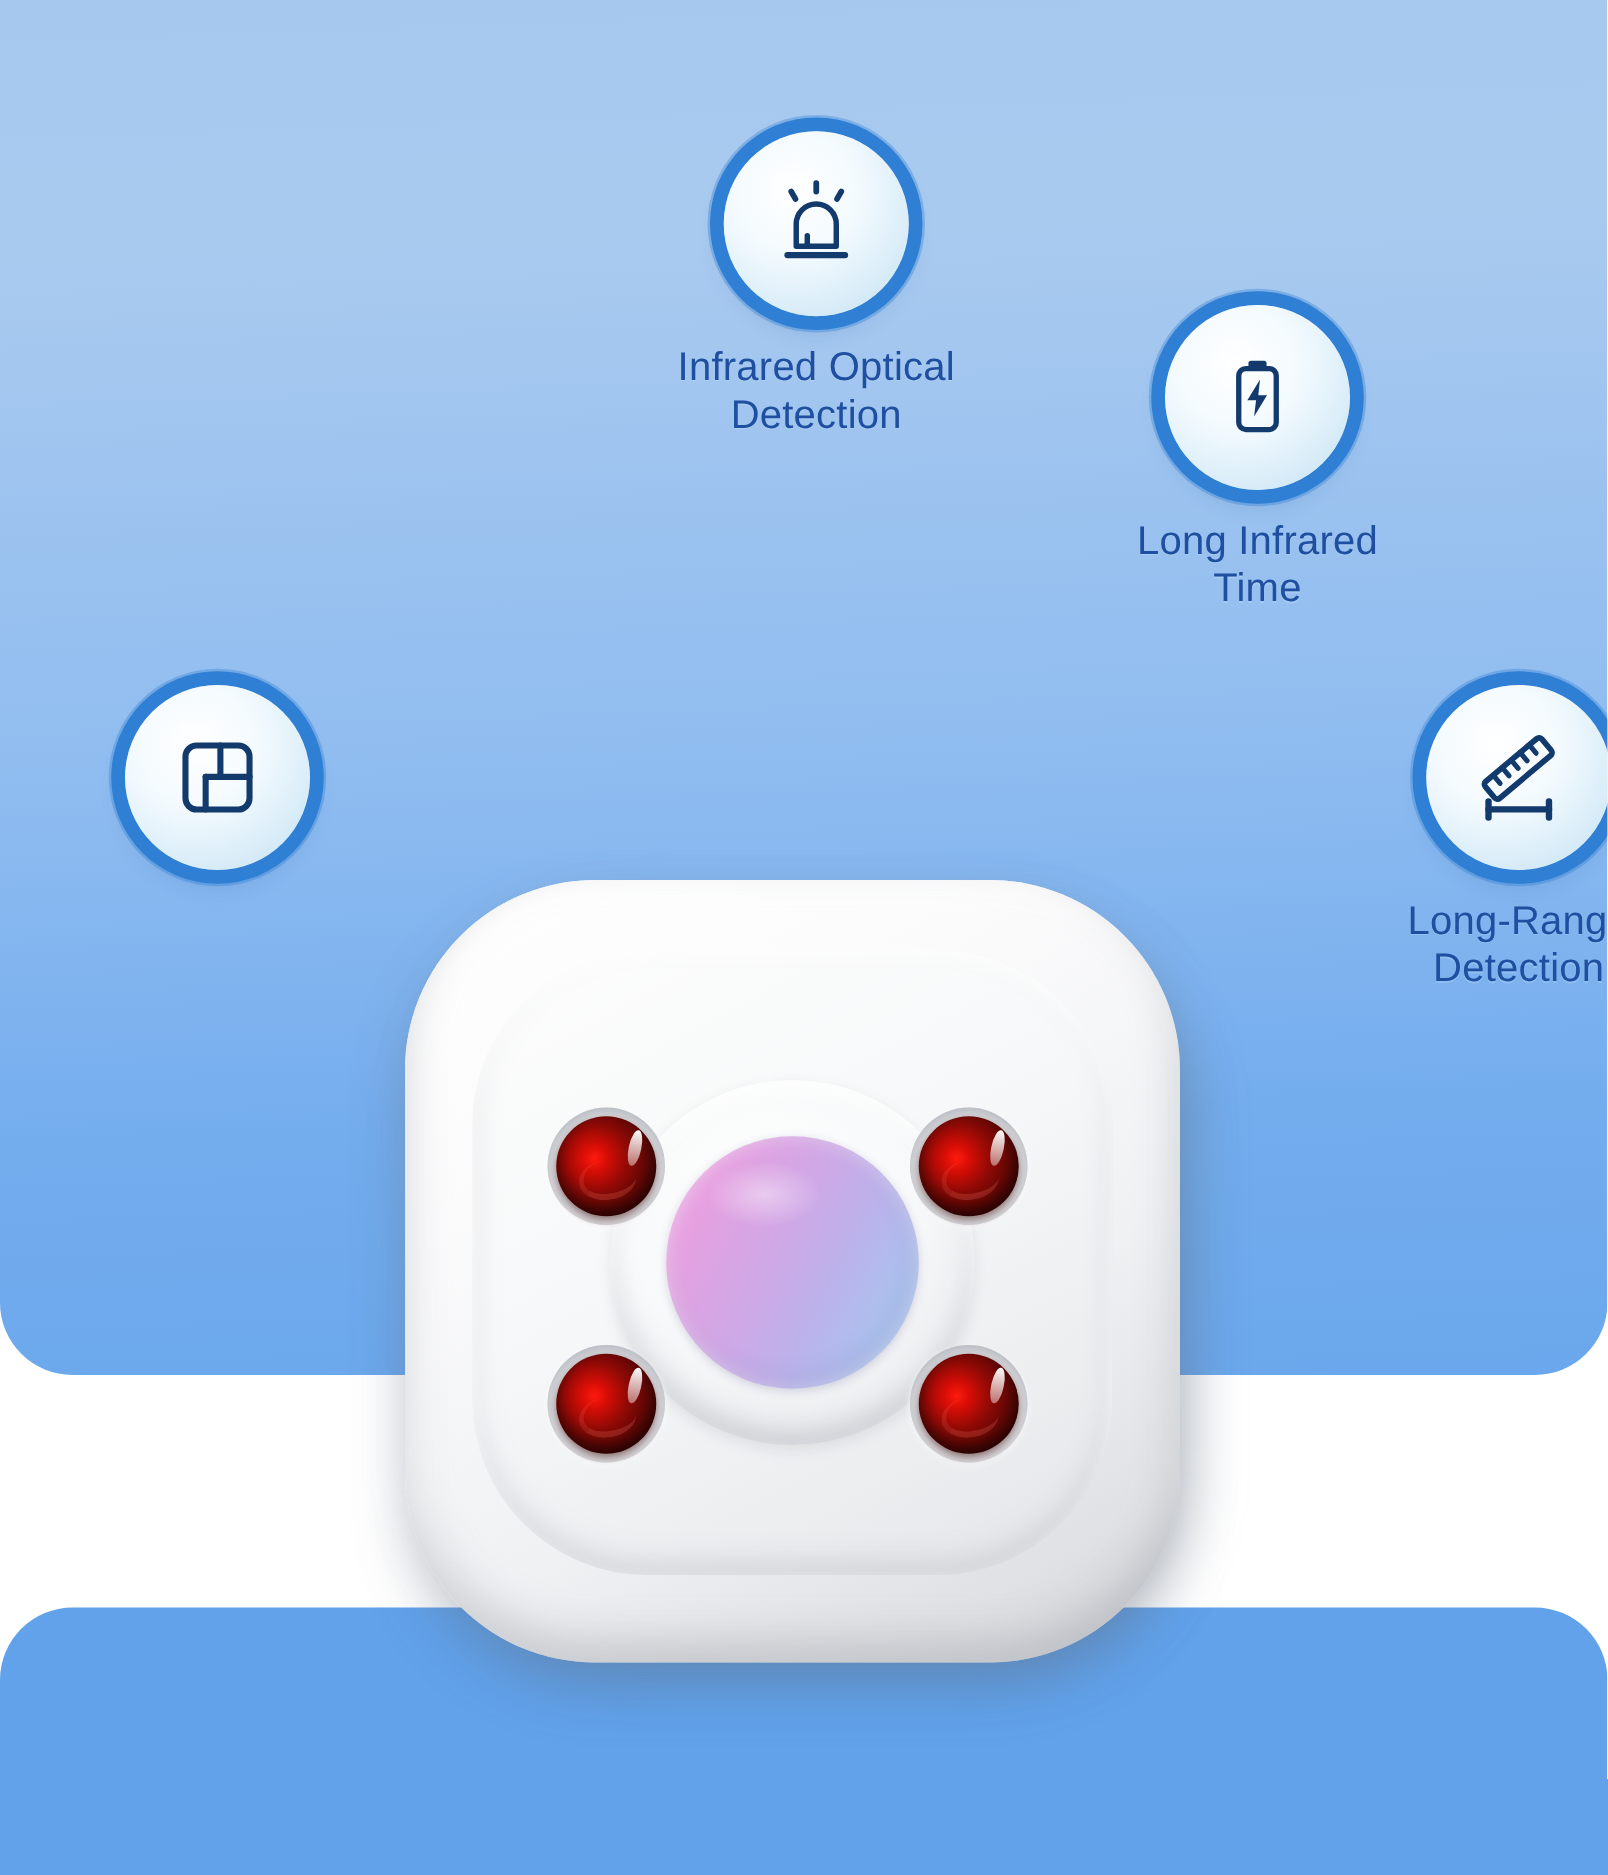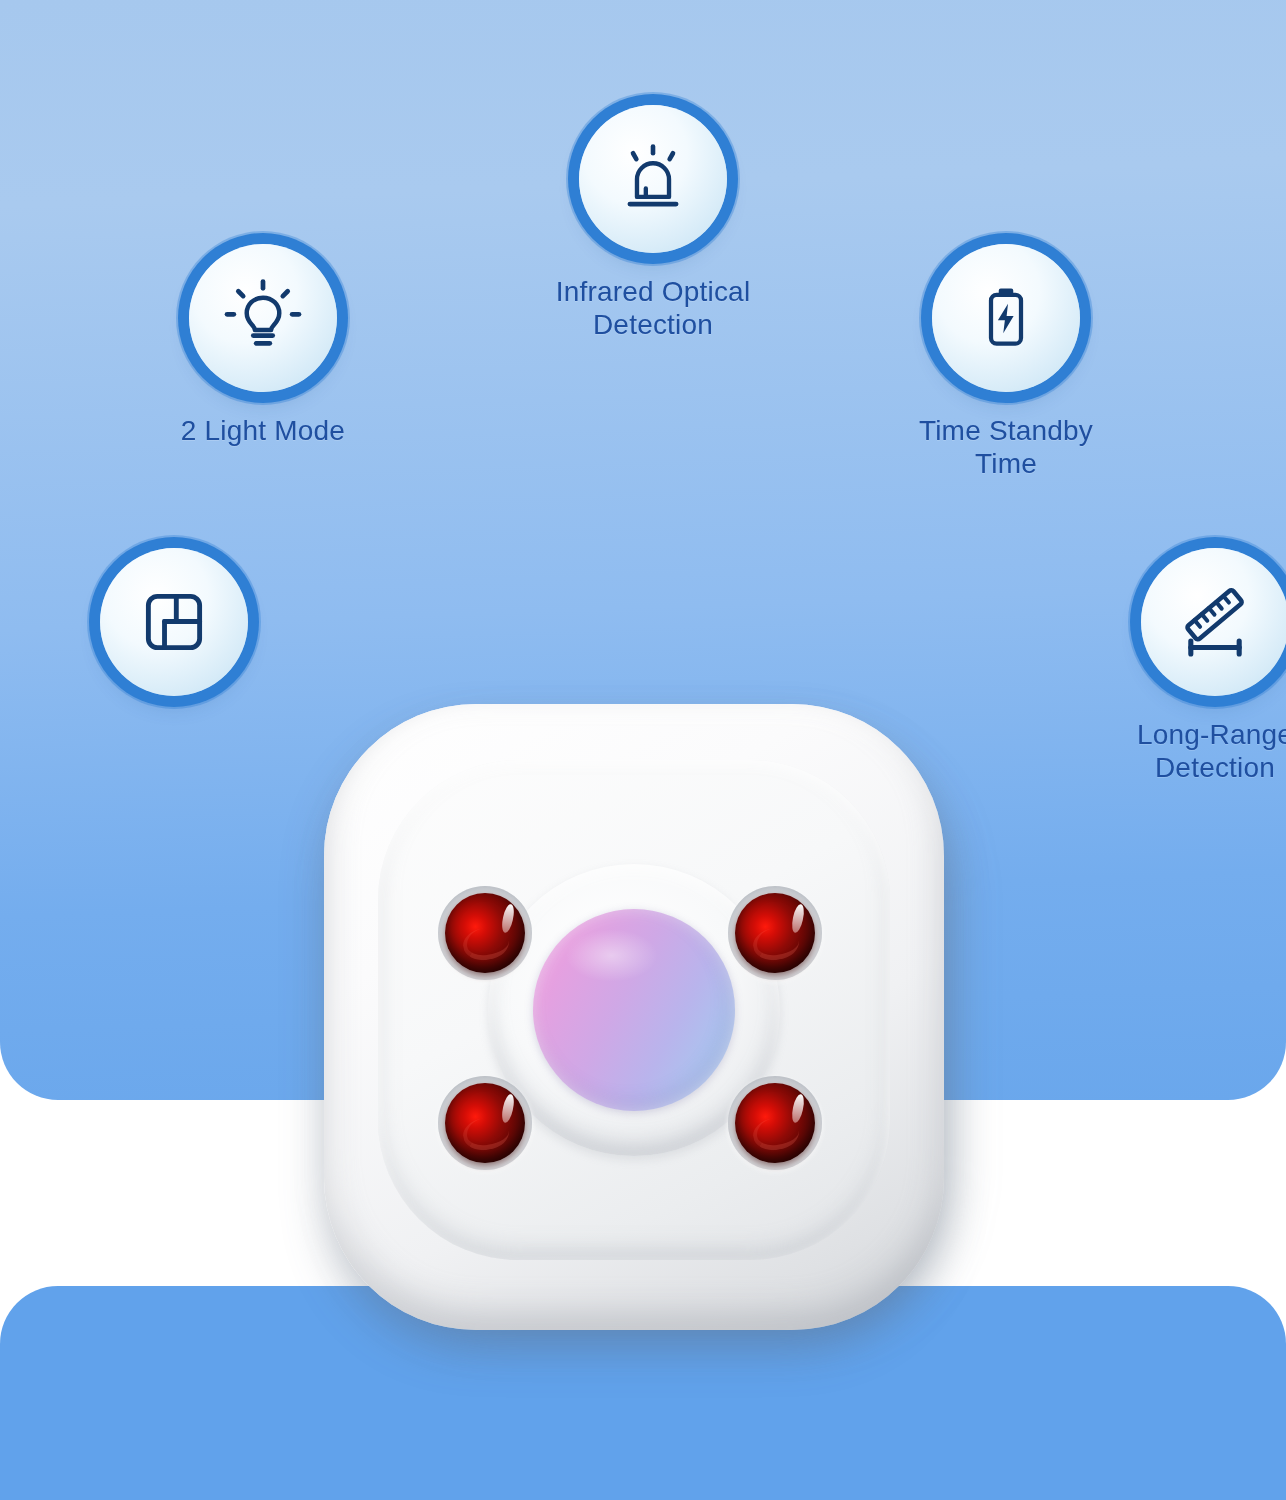--- a/index.html
+++ b/index.html
@@ -71,21 +71,21 @@
     stroke: #123a6d;
     stroke-linecap: round;
     stroke-linejoin: round;
   }
   .badge .ico-fill { fill: #123a6d; }
 
   .feature-label {
     margin-top: 22px;
     text-align: center;
     color: #1f4fa0;
-    font-size: 28px;
+    font-size: 32px;
     line-height: 1.18;
     font-weight: 400;
     letter-spacing: 0.2px;
     white-space: pre-line;
     text-shadow: 0 1px 0 rgba(255,255,255,0.16);
   }
 
   
   #feat-light-mode   { left: 128px;  top: 244px; width: 270px; }
   #feat-infrared     { left: 468px;  top: 105px; width: 370px; }
@@ -228,35 +228,20 @@
   #led-br { left: 404px; top: 372px; }
 </style>
 </head>
 <body>
 
 <div class="stage">
 
   <div class="panel-top"></div>
   <div class="panel-bottom"></div>
 
-  <div class="feature" id="feat-light-mode">
-    <div class="badge" style="width:148px;height:148px;">
-      <svg width="84" height="84" viewBox="0 0 64 64" aria-hidden="true">
-        <path class="ico-stroke" stroke-width="3.4" d="M32 16.5c-7.1 0-12.4 5.3-12.4 11.9 0 4.3 2.3 7 4.3 9.2 1.2 1.3 1.9 2.3 1.9 3.6h12.4c0-1.3.7-2.3 1.9-3.6 2-2.2 4.3-4.9 4.3-9.2 0-6.6-5.3-11.9-12.4-11.9z"></path>
-        <path class="ico-stroke" stroke-width="3.6" d="M24.6 45.4h14.8"></path>
-        <path class="ico-stroke" stroke-width="3.6" d="M26.8 51.3h10.4"></path>
-        <path class="ico-stroke" stroke-width="3.6" d="M32 4.2v5.2"></path>
-        <path class="ico-stroke" stroke-width="3.6" d="M13.2 11.6l3.7 3.7"></path>
-        <path class="ico-stroke" stroke-width="3.6" d="M50.8 11.6l-3.7 3.7"></path>
-        <path class="ico-stroke" stroke-width="3.6" d="M4.6 29.2h5.2"></path>
-        <path class="ico-stroke" stroke-width="3.6" d="M54.2 29.2h5.2"></path>
-      </svg>
-    </div>
-    <div class="feature-label">2 Light Mode</div>
-  </div>
 
   <div class="feature" id="feat-infrared">
     <div class="badge" style="width:148px;height:148px;">
       <svg width="82" height="82" viewBox="0 0 64 64" aria-hidden="true">
         <path class="ico-stroke" stroke-width="3.4" d="M19.5 46V32.2c0-6.9 5.6-12.5 12.5-12.5s12.5 5.6 12.5 12.5V46z"></path>
         <path class="ico-stroke" stroke-width="3.8" d="M14 51.6h36"></path>
         <path class="ico-stroke" stroke-width="3.6" d="M32 6.6v5.3"></path>
         <path class="ico-stroke" stroke-width="3.6" d="M16.4 11.9l2.6 4.6"></path>
         <path class="ico-stroke" stroke-width="3.6" d="M47.6 11.9l-2.6 4.6"></path>
         <path class="ico-stroke" stroke-width="3.4" d="M26.4 46v-6.6"></path>
@@ -267,21 +252,21 @@
   </div>
 
   <div class="feature" id="feat-standby">
     <div class="badge" style="width:148px;height:148px;">
       <svg width="80" height="80" viewBox="0 0 64 64" aria-hidden="true">
         <rect class="ico-stroke" stroke-width="3.4" x="20" y="13.5" width="24" height="39" rx="4.5"></rect>
         <path class="ico-fill" d="M27.8 8.4h8.4a1.6 1.6 0 0 1 1.6 1.6v3.5H26.2V10a1.6 1.6 0 0 1 1.6-1.6z"></path>
         <path class="ico-fill" d="M33.6 20.5l-8.1 13.2h5.6l-1.3 10.4 8.3-13.6h-5.6z"></path>
       </svg>
     </div>
-    <div class="feature-label">Time Standby
+    <div class="feature-label">Long Infrared
 Time</div>
   </div>
 
   <div class="feature" id="feat-compact">
     <div class="badge" style="width:148px;height:148px;">
       <svg width="82" height="82" viewBox="0 0 64 64" aria-hidden="true">
         <rect class="ico-stroke" stroke-width="3.8" x="12" y="12" width="40" height="40" rx="7"></rect>
         <path class="ico-stroke" stroke-width="3.8" d="M33.8 12v19.6"></path>
         <path class="ico-stroke" stroke-width="3.8" d="M52 31.6H24.6"></path>
         <path class="ico-stroke" stroke-width="3.8" d="M24.6 31.6V52"></path>

